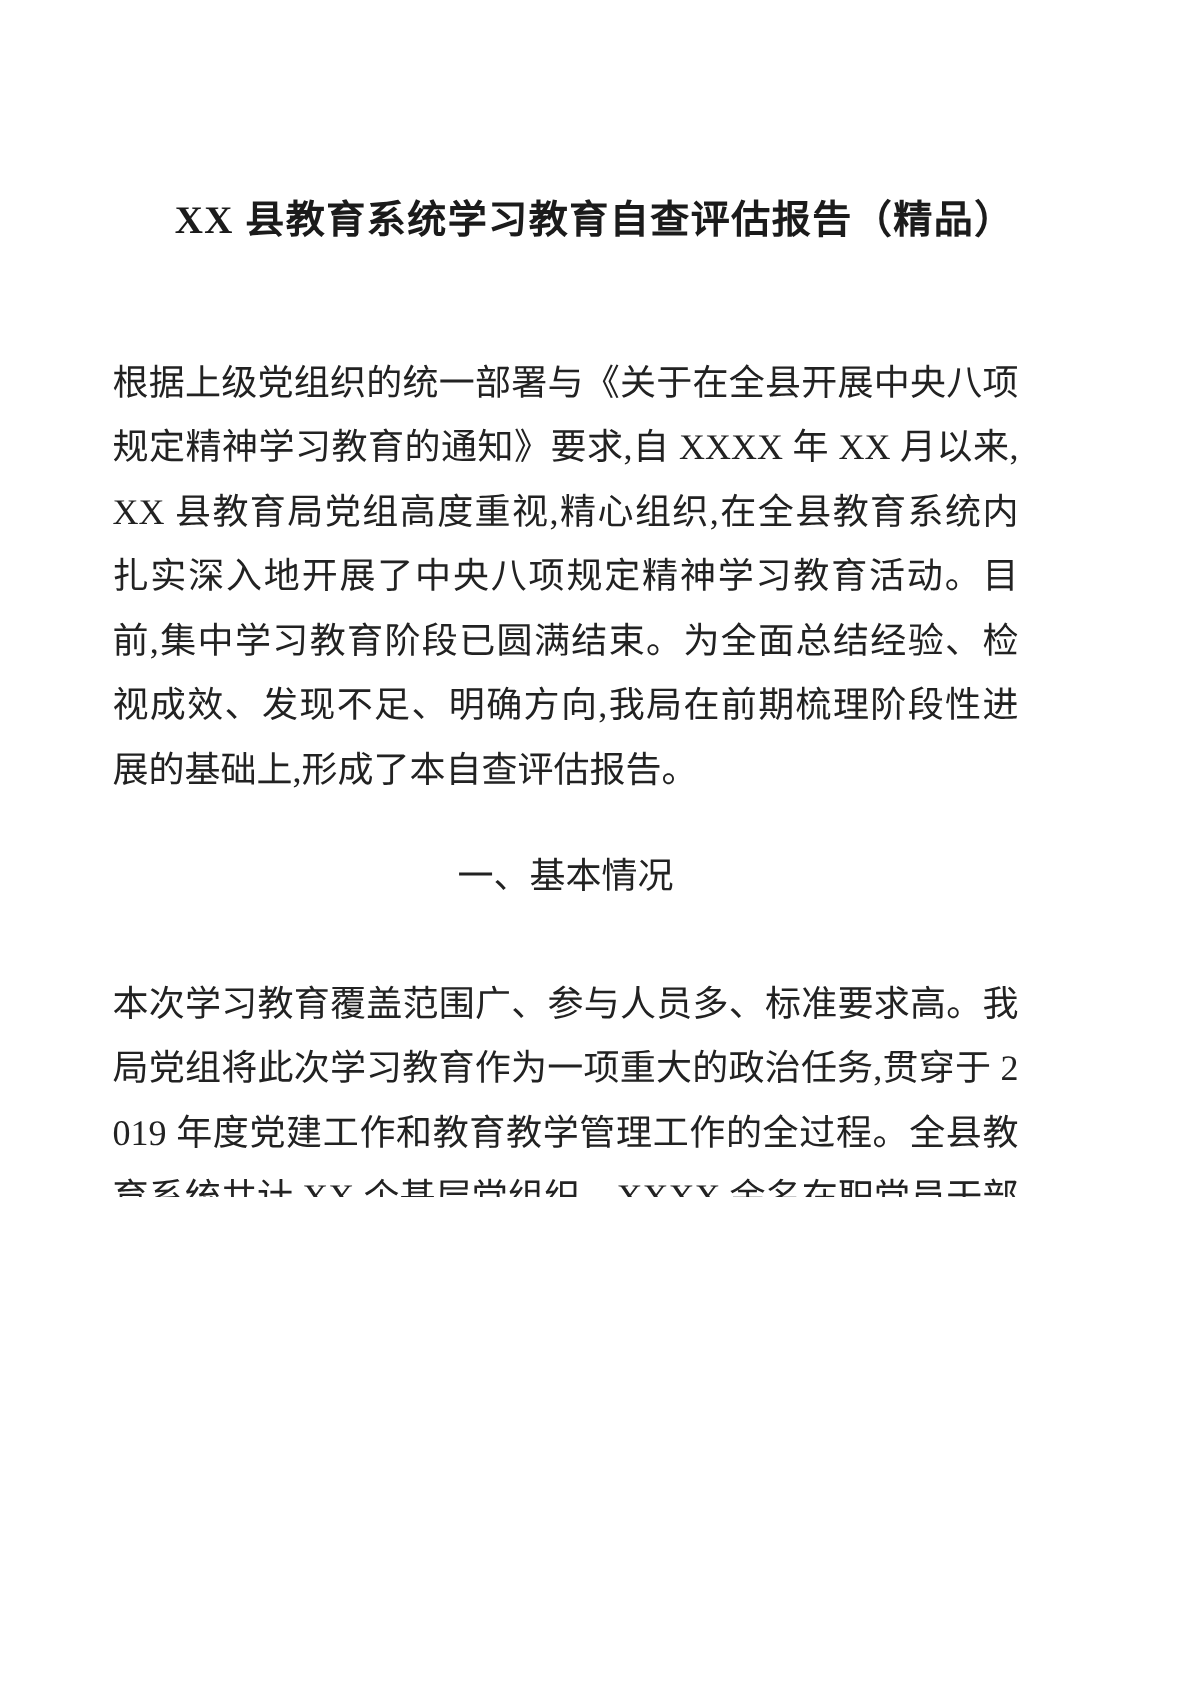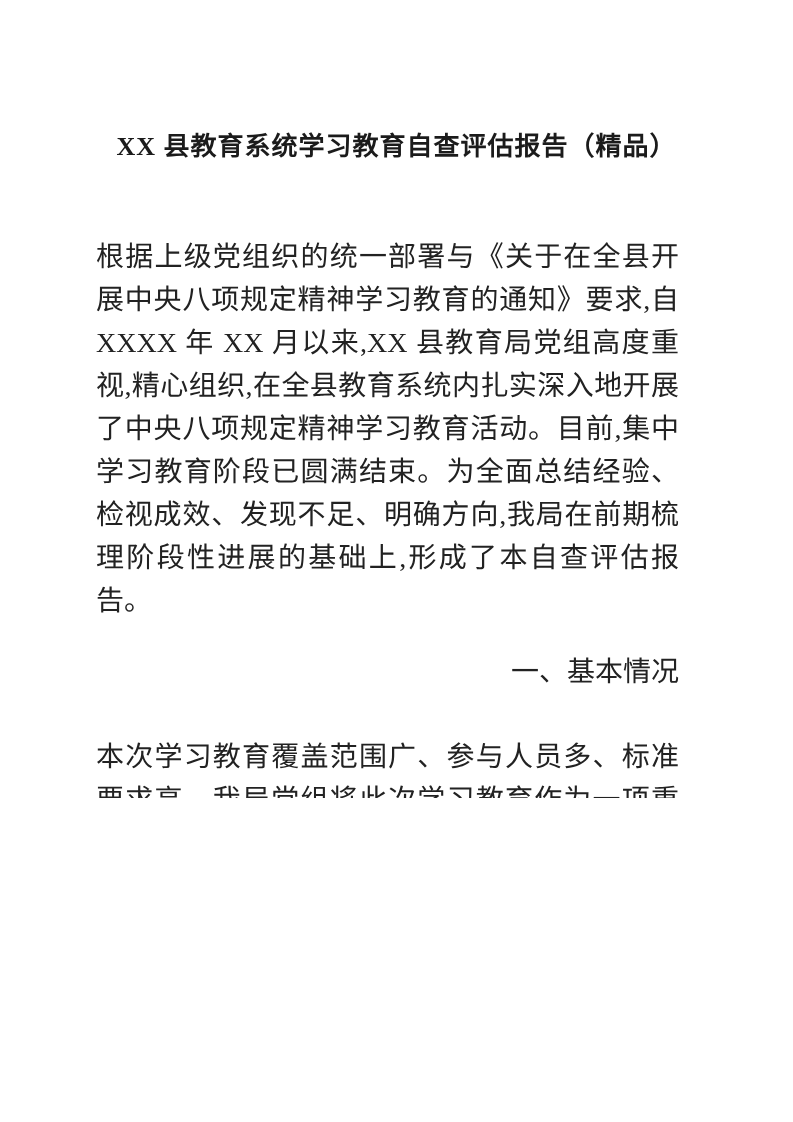--- a/index.html
+++ b/index.html
@@ -20,35 +20,35 @@
   .doc-title {
     margin: 126px 70px 0 70px;
     text-align: center;
     font-size: 26px;
     font-weight: bold;
     line-height: 42px;
     letter-spacing: 1px;
     color: #1b1b1b;
   }
   .body-block {
-    margin-left: 96px;
+    margin-left: 75px;
     margin-right: 114px;
-    font-size: 28px;
+    font-size: 24px;
     line-height: 43px;
     text-align: justify;
     text-justify: inter-character;
     color: #222222;
     word-break: break-all;
   }
   .intro-paragraph {
     margin-top: 67px;
   }
   .section-heading {
     margin-top: 28px;
-    text-align: right;
+    text-align: center;
   }
   .section-paragraph {
     margin-top: 42px;
   }
 </style>
 </head>
 <body>
 
 <div class="page">
   <h1 class="doc-title">XX 县教育系统学习教育自查评估报告（精品）</h1>

